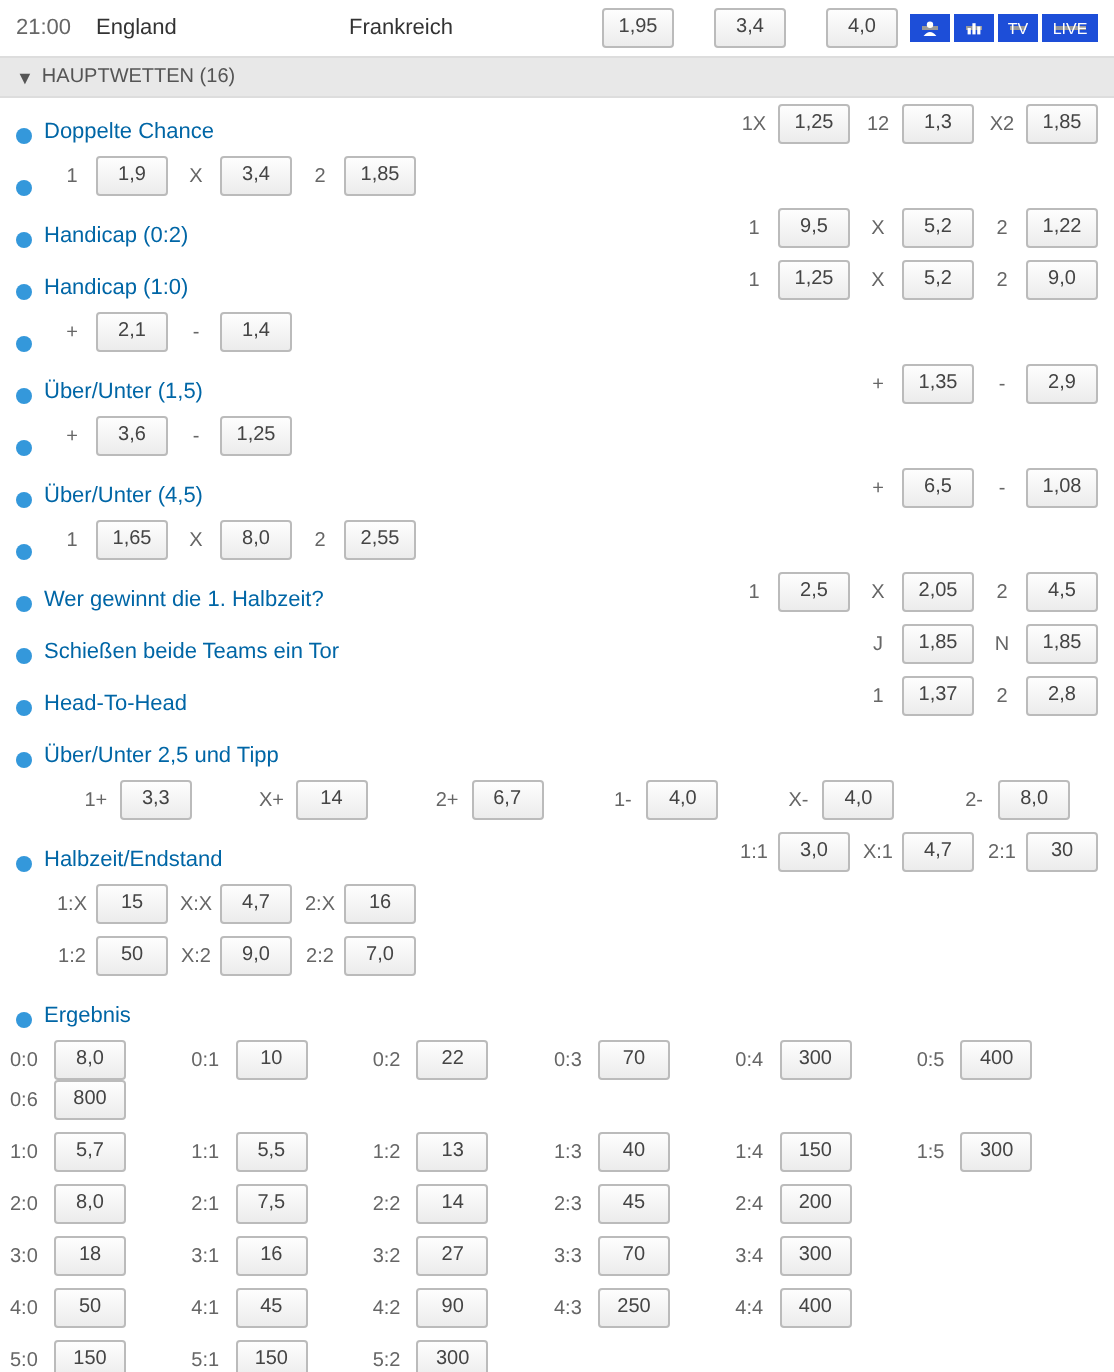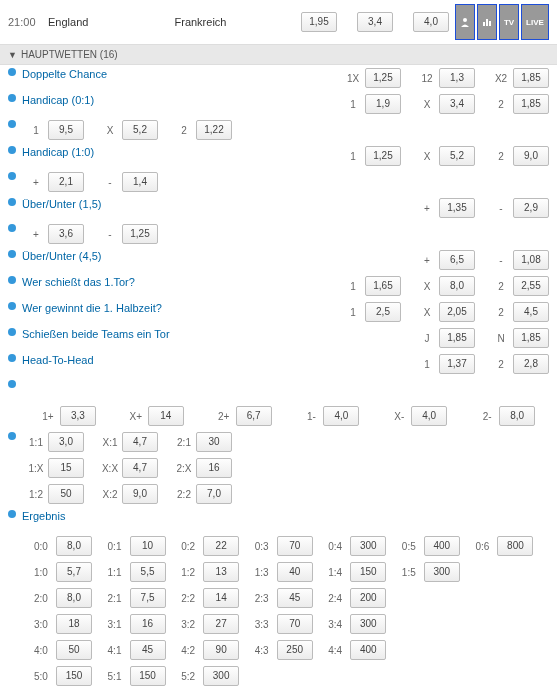--- a/index.html
+++ b/index.html
@@ -2,33 +2,33 @@
 <html><head>
 <meta charset="utf-8">
 <style>
 *{box-sizing:border-box;margin:0;padding:0}
 body{font-family:Arial,Helvetica,sans-serif;font-size:11px;color:#333;background:#fff;width:557px}
 .header{display:flex;align-items:center;padding:4px 8px;border-bottom:1px solid #ddd}
 .header .time{color:#666;width:40px}
 .header .team{flex:1;color:#333}
 .header .odds-group{display:flex;gap:20px}
 .header .icons{display:flex;gap:2px;margin-left:6px}
-.icon-btn{width:20px;height:36px;background:#999;border:1px solid #1d4ed8;display:flex;align-items:center;justify-content:center;color:#fff;font-size:8px;font-weight:bold;cursor:pointer}
+.icon-btn{width:20px;height:14px;background:#999;border:6px solid #1d4ed8;display:flex;align-items:center;justify-content:center;color:#fff;font-size:8px;font-weight:normal;cursor:pointer}
 .section-head{background:#e8e8e8;padding:4px 8px;color:#555;font-size:10px;display:flex;align-items:center;cursor:pointer;border-bottom:1px solid #ddd}
 .section-head .arrow{margin-right:4px;font-size:9px}
-.row{display:flex;align-items:flex-start;padding:3px 8px;min-height:26px}
+.row{display:flex;align-items:flex-end;padding:3px 8px;min-height:26px}
 .row .dot{width:8px;height:8px;background:#3498db;border-radius:50%;margin-right:6px;flex-shrink:0}
 .row .label{flex:1;color:#0066a6;cursor:pointer}
-.row .bets{display:flex;gap:12px;justify-content:flex-end}
+.row .bets{display:flex;gap:0;justify-content:flex-end}
 .bet{display:flex;align-items:center;margin-left:2px}
 .bet .bl{width:24px;text-align:center;color:#666;font-size:10px}
 .odd{width:36px;height:20px;background:linear-gradient(#fefefe,#ececec);border:1px solid #bbb;text-align:center;line-height:18px;color:#444;font-size:10px;cursor:pointer;border-radius:2px}
 .grid-6{display:grid;grid-template-columns:repeat(6,1fr);padding:3px 8px 3px 22px;gap:0}
 .grid-6 .bet{margin:0;justify-content:center}
-.grid-7{display:grid;grid-template-columns:repeat(7,1fr);padding:3px 8px 3px 34px;gap:0}
+.grid-7{display:grid;grid-template-columns:repeat(6,1fr);padding:3px 8px 3px 5px;gap:0}
 .grid-7 .bet{margin:0;justify-content:flex-start}
 .grid-7 .bet .bl{width:22px;text-align:left}
 .row.sub{padding-left:22px}
 .row.sub .label{flex:0 0 auto;width:0}
 @media print{.odd{background:#f0f0f0}}
 </style>
 </head>
 <body>
 
 <div class="header">
@@ -78,38 +78,38 @@
           <div class="odd">1,3</div>
         </div>
         <div class="bet">
           <span class="bl">X2</span>
           <div class="odd">1,85</div>
         </div>
       </div>
     </div>
     <div class="row">
       <span class="dot"></span>
-      <span class="label">Handicap (0:1)</span>
       <div class="bets">
         <div class="bet">
           <span class="bl">1</span>
           <div class="odd">1,9</div>
         </div>
         <div class="bet">
           <span class="bl">X</span>
           <div class="odd">3,4</div>
         </div>
         <div class="bet">
           <span class="bl">2</span>
           <div class="odd">1,85</div>
         </div>
       </div>
     </div>
     <div class="row">
       <span class="dot"></span>
+      <span class="label">Handicap (0:2)</span>
       <div class="bets">
         <div class="bet">
           <span class="bl">1</span>
           <div class="odd">9,5</div>
         </div>
         <div class="bet">
           <span class="bl">X</span>
           <div class="odd">5,2</div>
         </div>
         <div class="bet">
@@ -185,21 +185,20 @@
           <div class="odd">6,5</div>
         </div>
         <div class="bet">
           <span class="bl">-</span>
           <div class="odd">1,08</div>
         </div>
       </div>
     </div>
     <div class="row">
       <span class="dot"></span>
-      <span class="label">Wer schießt das 1.Tor?</span>
       <div class="bets">
         <div class="bet">
           <span class="bl">1</span>
           <div class="odd">1,65</div>
         </div>
         <div class="bet">
           <span class="bl">X</span>
           <div class="odd">8,0</div>
         </div>
         <div class="bet">
@@ -251,20 +250,21 @@
         <div class="bet">
           <span class="bl">2</span>
           <div class="odd">2,8</div>
         </div>
       </div>
     </div>
   </div>
 
 <div class="row">
   <span class="dot"></span>
+  <span class="label">Über/Unter 2,5 und Tipp</span>
 </div>
 <div class="grid-6" id="ou-grid">
     <div class="bet">
       <span class="bl">1+</span>
       <div class="odd">3,3</div>
     </div>
     <div class="bet">
       <span class="bl">X+</span>
       <div class="odd">14</div>
     </div>
@@ -281,20 +281,21 @@
       <div class="odd">4,0</div>
     </div>
     <div class="bet">
       <span class="bl">2-</span>
       <div class="odd">8,0</div>
     </div>
   </div>
 
 <div class="row">
   <span class="dot"></span>
+  <span class="label">Halbzeit/Endstand</span>
   <div class="bets" id="hz-0">
       <div class="bet">
         <span class="bl">1:1</span>
         <div class="odd">3,0</div>
       </div>
       <div class="bet">
         <span class="bl">X:1</span>
         <div class="odd">4,7</div>
       </div>
       <div class="bet">

